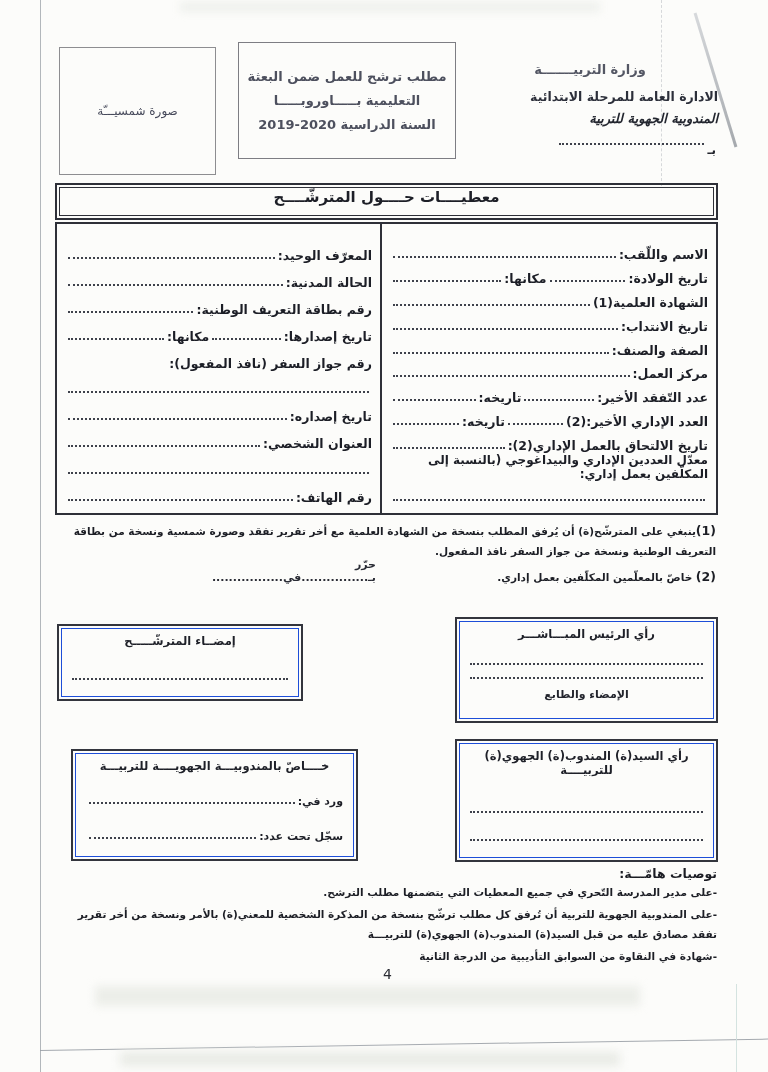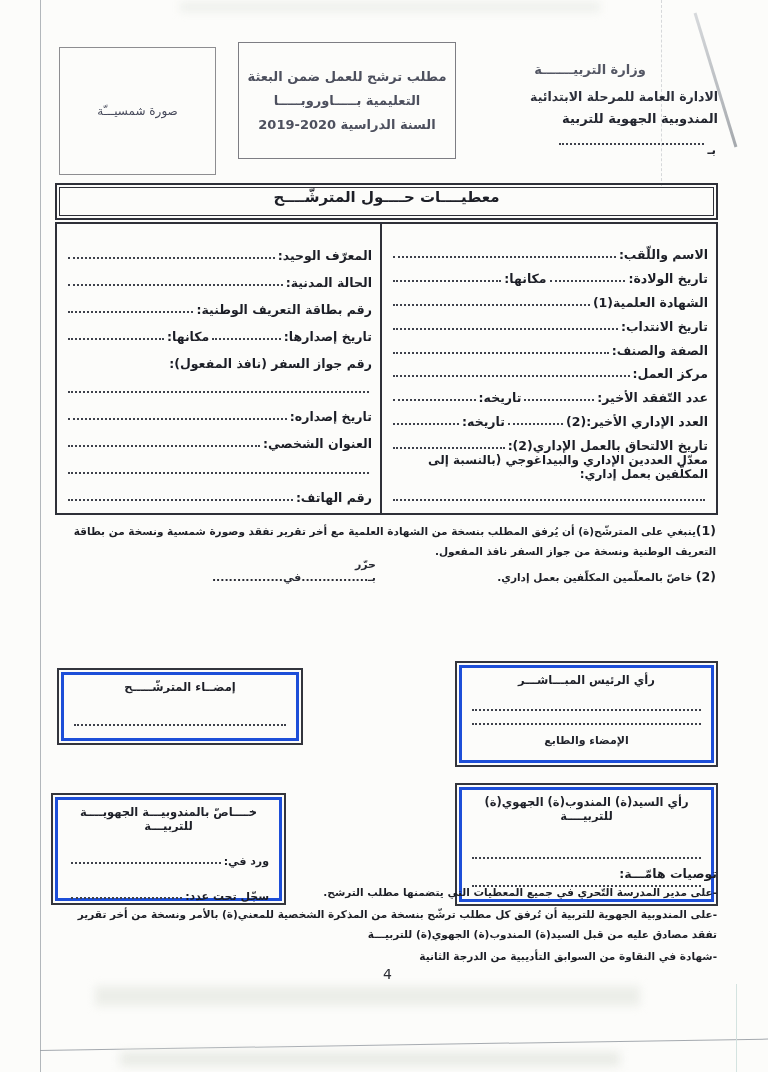--- a/index.html
+++ b/index.html
@@ -30,21 +30,21 @@
   .title-box {
     position:absolute; left:238px; top:42px; width:218px; height:117px;
     border:1px solid #7d7d83; direction:rtl; text-align:center;
     display:flex; flex-direction:column; justify-content:center; gap:9px;
     color:#4d505e; font-size:13px; font-weight:bold; filter:blur(.35px);
     padding:4px 6px;
   }
   .ministry { position:absolute; right:50px; top:62px; width:270px; direction:rtl; text-align:right; }
   .ministry .m1 { font-size:13px; font-weight:bold; color:#545764; padding-left:14px; text-align:center; filter:blur(.3px); }
   .ministry .m2 { font-size:12.5px; font-weight:bold; margin-top:12px; color:#2c2f3a; }
-  .ministry .m3 { font-size:13px;   font-weight:bold; margin-top:7px;  color:#23262f; }
+  .ministry .m3 { font-size:13px;   font-weight:bold; margin-top:7px;  color:#23262f;font-style:italic; }
   .ministry .m4 { display:flex; width:160px; margin-top:17px; margin-right:2px; }
   .ministry .m4 span { font-size:12px; font-weight:bold; }
 
   
   .dline { border-bottom:2px dotted #3e414b; flex:1; height:0; margin:0 3px 4px 3px; min-width:10px; }
   .form-title-bar {
     position:absolute; left:59px; top:187px; width:655px; height:29px;
     border:1px solid #2e3038; outline:2px solid #2e3038; outline-offset:2px;
     display:flex; align-items:flex-start; justify-content:center;
   }
@@ -64,32 +64,32 @@
   
   .footnotes { position:absolute; left:62px; top:520px; width:654px; direction:rtl; }
   .fn { font-size:10.5px; font-weight:bold; color:#1c1e25; line-height:1.75; }
   .fn b { font-size:12.5px; }
   .fn2 { margin-top:6px; }
   .issued { position:absolute; left:196px; top:558px; width:180px; direction:rtl;
             font-size:11px; font-weight:bold; color:#2a2c35; }
 
   
   .dbox {
-    position:absolute; border:3px solid #1d4ed8; outline:2px solid #33353d; outline-offset:2px;
-    direction:rtl; padding:5px 10px; display:flex; flex-direction:column;margin-top:44px;
+    position:absolute; border:1px solid #1d4ed8; outline:2px solid #33353d; outline-offset:2px;
+    direction:rtl; padding:5px 10px; display:flex; flex-direction:column;
   }
   .dbox .btitle { text-align:center; font-size:11.5px; font-weight:bold; color:#1e2028; }
   .bline { border-bottom:2px dotted #3e414b; height:0; }
   .box-candidate  { left:61px;  top:628px; width:238px; height:69px; }
   .box-candidate .bline { margin-top:30px; }
   .box-supervisor { left:459px; top:621px; width:255px; height:98px; }
   .box-supervisor .bline1 { margin-top:22px; }
   .box-supervisor .bline2 { margin-top:12px; }
   .box-supervisor .bfooter { text-align:center; font-size:11px; font-weight:bold; margin-top:9px; }
-  .box-delegation { left:55px;  top:753px; width:227px; height:104px; }
+  .box-delegation { left:75px;  top:753px; width:279px; height:104px; }
   .box-delegation .frow { height:auto; margin-top:22px; }
   .box-delegation .lbl { font-size:11px; font-weight:bold; white-space:nowrap; }
   .box-delegate   { left:459px; top:743px; width:255px; height:115px; }
   .box-delegate .bline1 { margin-top:34px; }
   .box-delegate .bline2 { margin-top:26px; }
 
   
   .recs { position:absolute; left:55px; top:866px; width:662px; direction:rtl; }
   .recs .rtitle { font-size:12.5px; font-weight:bold; color:#1b1d24; }
   .recs .ritem  { font-size:10.5px; font-weight:bold; color:#1c1e25; line-height:1.9; margin-top:2px; }

